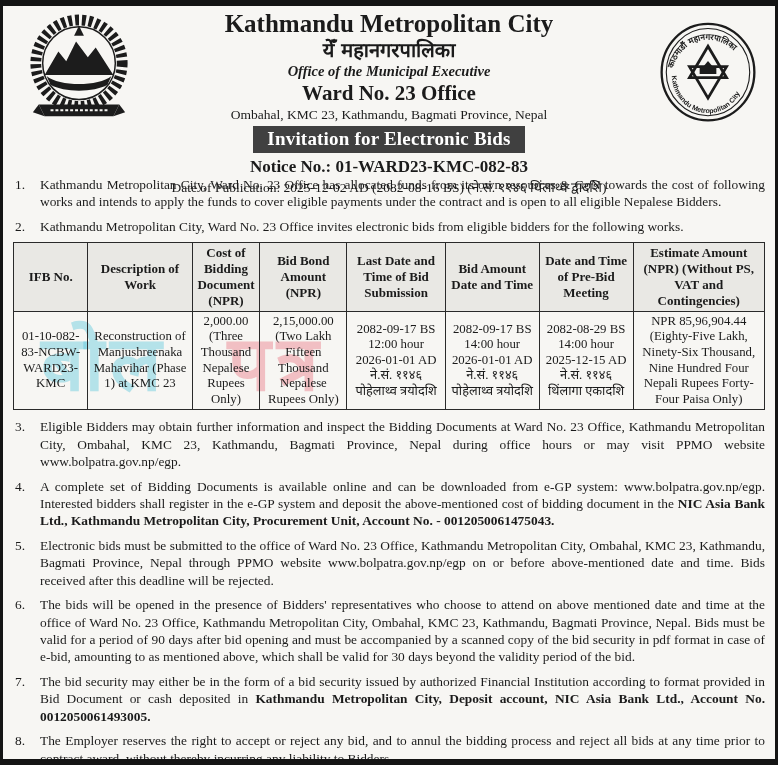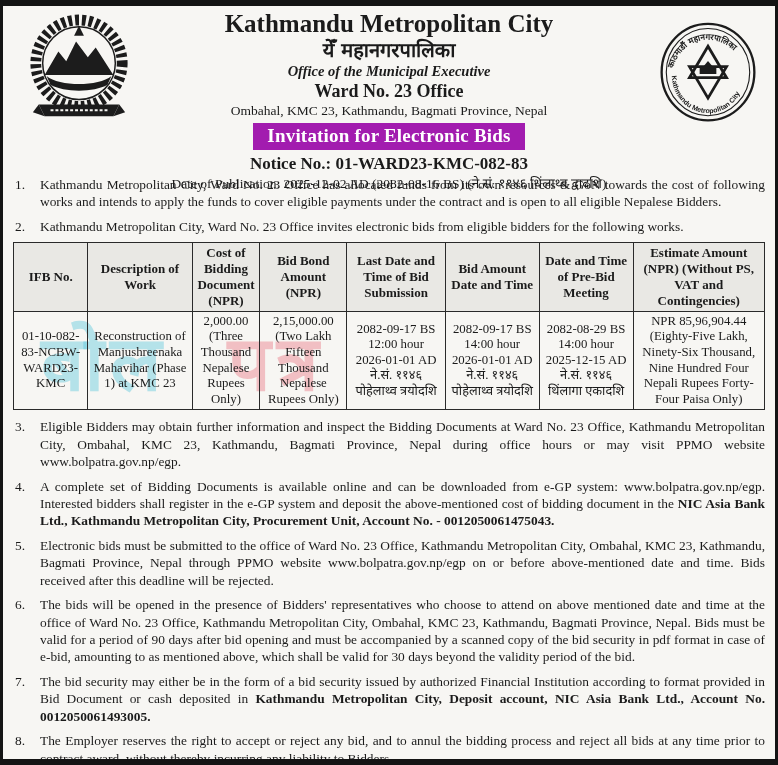--- a/index.html
+++ b/index.html
@@ -16,23 +16,23 @@
     overflow:hidden;
   }
   
   .hdr{position:relative;height:168px;}
   .emblem{position:absolute;left:22px;top:8px;width:108px;height:118px;}
   .seal{position:absolute;right:16px;top:14px;width:102px;height:108px;}
   .hdr-center{width:540px;margin:0 auto;text-align:center;padding-top:4px;}
   .t1{font-size:25px;font-weight:bold;line-height:1.1;}
   .t2{font-size:20px;font-weight:bold;line-height:1.2;font-family:"DejaVu Sans","Liberation Sans",sans-serif;}
   .t3{font-size:14.5px;font-weight:bold;line-height:1.25;font-style:italic;}
-  .t4{font-size:18px;font-weight:bold;line-height:1.25;font-family:Liberation Serif, serif;}
+  .t4{font-size:21px;font-weight:bold;line-height:1.25;font-family:Liberation Serif, serif;}
   .t5{font-size:13.5px;line-height:1.3;}
-  .banner{display:inline-block;background:#a21caf;color:#fff;font-size:19px;font-weight:bold;
+  .banner{display:inline-block;background:#404040;color:#fff;font-size:19px;font-weight:bold;
           padding:2px 14px 3px;margin:3px 0 3px;letter-spacing:.2px;}
   .t6{font-size:17px;font-weight:bold;line-height:1.3;}
   .t7{font-size:13.5px;line-height:1.3;}
   
   .notices{padding:2px 10px 0 12px;}
   .notice{display:flex;gap:7px;font-size:13.4px;line-height:1.3;margin-bottom:7px;text-align:justify;}
   .notice .num{flex:0 0 18px;text-align:left;}
   .notice .body{flex:1;}
   .notice .bold{font-weight:bold;}
   

